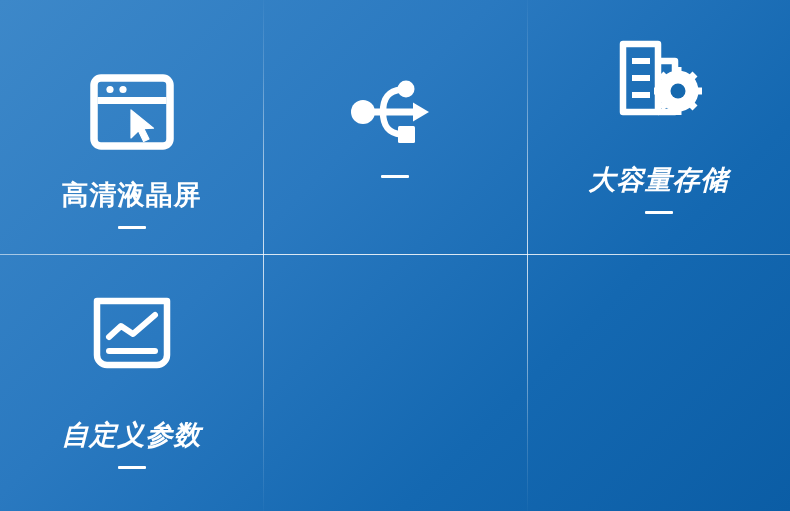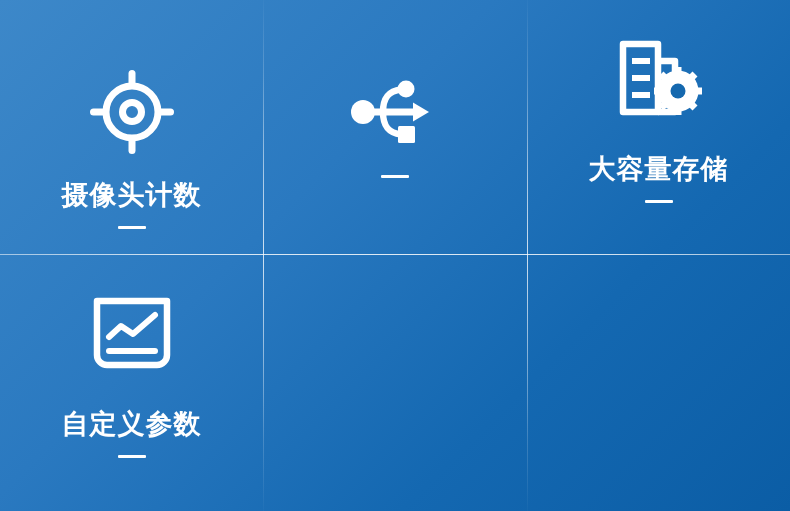--- a/index.html
+++ b/index.html
@@ -85,51 +85,50 @@
   .icon-wrap svg { display: block; }
   .cell-label {
     margin-top: 24px;
     color: #ffffff;
     font-size: 27px;
     line-height: 1;
     font-weight: 600;
     letter-spacing: 1px;
     white-space: nowrap;
   }
-  .cell.row2 .cell-label { margin-top: 32px; }
+  .cell.row2 .cell-label { margin-top: 43px; font-style: italic; }
   .label-dash {
     margin-top: 17px;
     width: 28px;
     height: 3px;
     background: #ffffff;
     border-radius: 1px;
   }
 </style>
 </head>
 <body>
 
 <div class="feature-banner">
 
   <div class="grid">
 
-
     <div class="cell row1">
       <div class="icon-wrap">
-        <svg width="84" height="84" viewBox="0 0 84 84" fill="none">
-          <circle cx="42" cy="42" r="26" stroke="#ffffff" stroke-width="7"></circle>
-          <circle cx="42" cy="42" r="9.5" stroke="#ffffff" stroke-width="7"></circle>
-          <line x1="42" y1="3.5" x2="42" y2="15" stroke="#ffffff" stroke-width="7" stroke-linecap="round"></line>
-          <line x1="42" y1="69" x2="42" y2="80.5" stroke="#ffffff" stroke-width="7" stroke-linecap="round"></line>
-          <line x1="3.5" y1="42" x2="15" y2="42" stroke="#ffffff" stroke-width="7" stroke-linecap="round"></line>
-          <line x1="69" y1="42" x2="80.5" y2="42" stroke="#ffffff" stroke-width="7" stroke-linecap="round"></line>
+        <svg width="84" height="76" viewBox="0 0 84 76" fill="none">
+          <rect x="4" y="4" width="76" height="68" rx="7" ry="7" stroke="#ffffff" stroke-width="7.5"></rect>
+          <line x1="7.5" y1="26.5" x2="76.5" y2="26.5" stroke="#ffffff" stroke-width="7"></line>
+          <circle cx="20" cy="15.5" r="3.6" fill="#ffffff"></circle>
+          <circle cx="33" cy="15.5" r="3.6" fill="#ffffff"></circle>
+          <path d="M41 36 L41 64 L48.4 56.8 L53.6 67.5 L59 65 L53.8 54.6 L63.5 54.2 Z" fill="#ffffff" stroke="#ffffff" stroke-width="1.2" stroke-linejoin="round"></path>
         </svg>
       </div>
-      <div class="cell-label">摄像头计数</div>
+      <div class="cell-label">高清液晶屏</div>
       <div class="label-dash"></div>
     </div>
+
 
     <div class="cell row1">
       <div class="icon-wrap">
         <svg width="92" height="70" viewBox="0 0 92 70" fill="none">
           <circle cx="14" cy="35" r="12" fill="#ffffff"></circle>
           <line x1="14" y1="35" x2="72" y2="35" stroke="#ffffff" stroke-width="7"></line>
           <path d="M80 35 L64 25.5 L64 44.5 Z" fill="#ffffff"></path>
           <path d="M34 35 C34 20, 40 14, 52 12.5" stroke="#ffffff" stroke-width="6.5" fill="none" stroke-linecap="round"></path>
           <circle cx="57" cy="12" r="8.5" fill="#ffffff"></circle>
           <path d="M34 35 C34 50, 40 56, 52 57.5" stroke="#ffffff" stroke-width="6.5" fill="none" stroke-linecap="round"></path>

